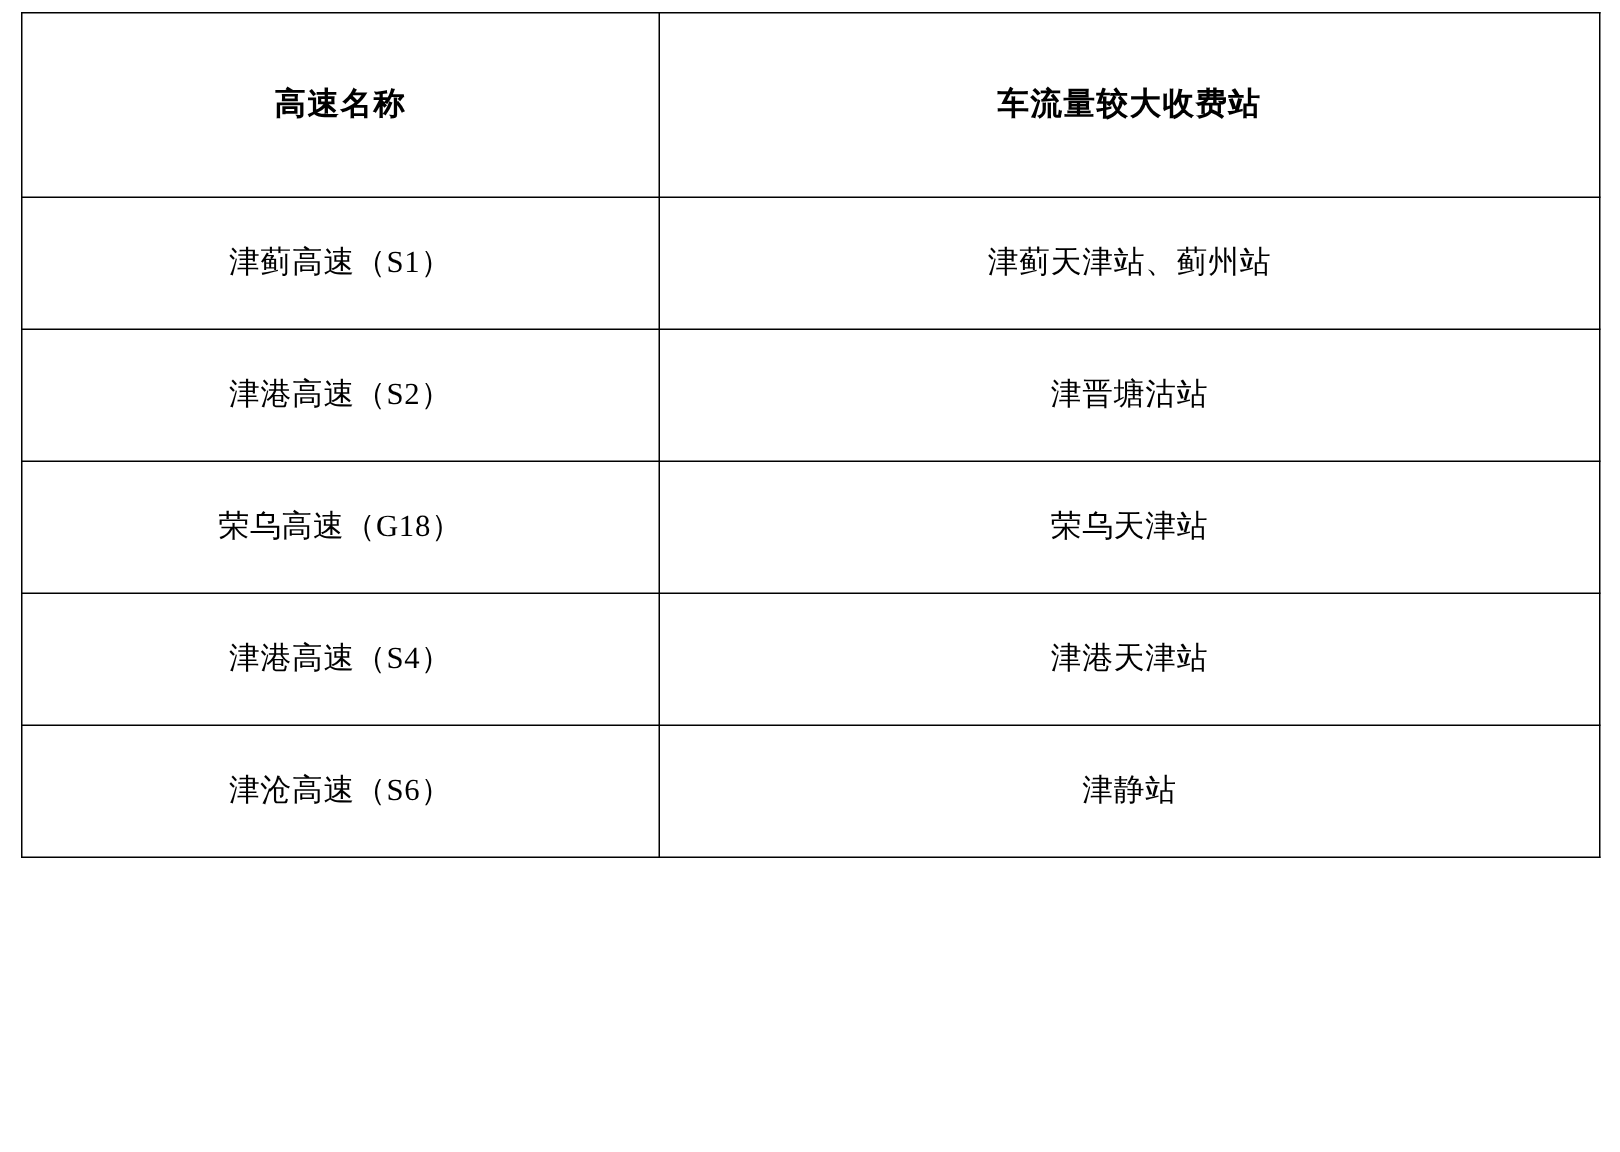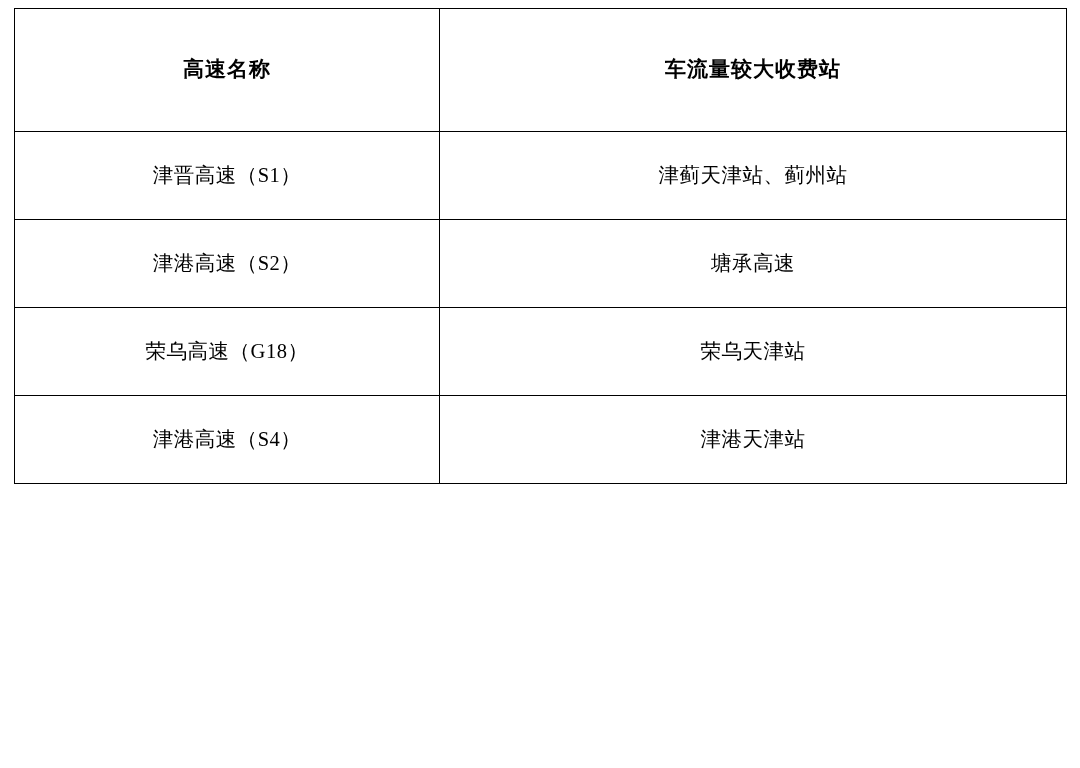--- a/index.html
+++ b/index.html
@@ -69,45 +69,53 @@
           <span class="cell-text">高速名称</span>
         </th>
         <th>
           <span class="cell-text">车流量较大收费站</span>
         </th>
       </tr>
     </thead>
     <tbody>
       <tr class="body-row">
         <td>
-          <span class="cell-text">津晋高速（S1）</span>
+          <span class="cell-text">津蓟高速（S1）</span>
         </td>
         <td>
           <span class="cell-text">津蓟天津站、蓟州站</span>
         </td>
       </tr>
       <tr class="body-row">
         <td>
           <span class="cell-text">津港高速（S2）</span>
         </td>
         <td>
-          <span class="cell-text">塘承高速</span>
+          <span class="cell-text">津晋塘沽站</span>
         </td>
       </tr>
       <tr class="body-row">
         <td>
           <span class="cell-text">荣乌高速（G18）</span>
         </td>
         <td>
           <span class="cell-text">荣乌天津站</span>
         </td>
       </tr>
       <tr class="body-row">
         <td>
           <span class="cell-text">津港高速（S4）</span>
         </td>
         <td>
           <span class="cell-text">津港天津站</span>
         </td>
       </tr>
+      <tr class="body-row">
+        <td>
+          <span class="cell-text">津沧高速（S6）</span>
+        </td>
+        <td>
+          <span class="cell-text">津静站</span>
+        </td>
+      </tr>
     </tbody>
   </table>
 </div>
 
 </body></html>

